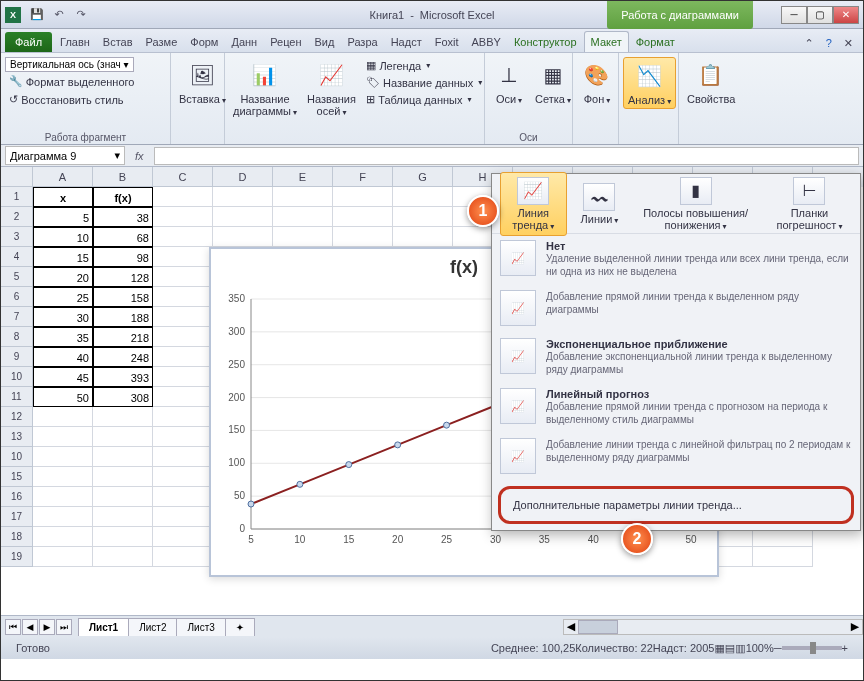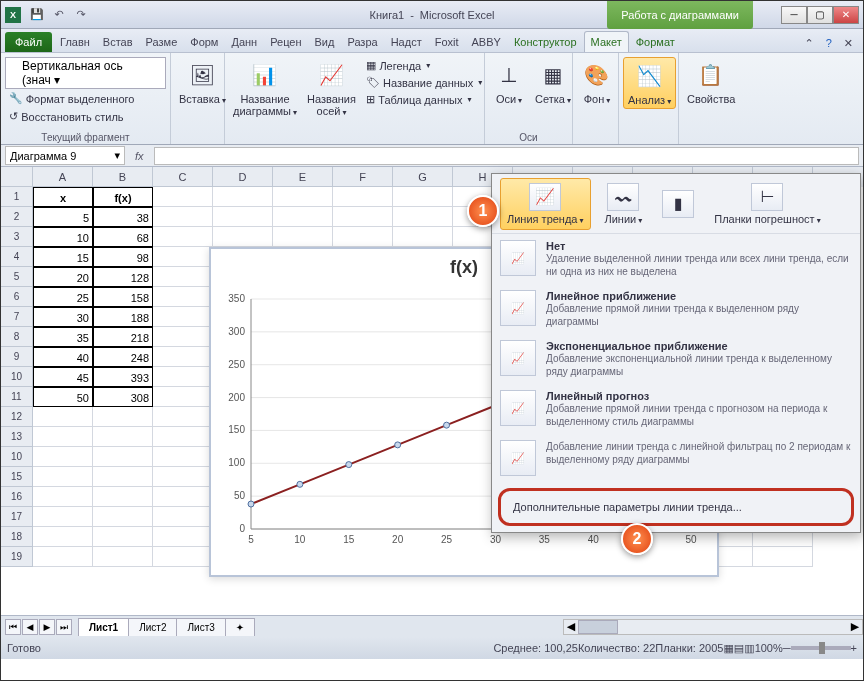--- a/index.html
+++ b/index.html
@@ -23,21 +23,21 @@
 .tab-help span{padding:2px 4px;color:#445}
 .ribbon{height:92px;background:linear-gradient(#f0f4f8,#e4eaf2);display:flex;border-bottom:1px solid #a0a8b8}
 .rgroup{border-right:1px solid #c4ccd8;padding:2px 4px;display:flex;flex-direction:column;position:relative}
 .rgroup-title{position:absolute;bottom:1px;left:0;right:0;text-align:center;font-size:10px;color:#556}
 .rgroup-body{flex:1;display:flex;align-items:flex-start;gap:2px;padding-top:2px}
 .rbtn-sm{padding:2px 4px;display:flex;align-items:center;gap:3px;color:#334;white-space:nowrap;font-size:10px}
 .rbtn-lg{display:flex;flex-direction:column;align-items:center;padding:2px 4px;gap:2px;color:#334;font-size:10px;text-align:center}
 .rbtn-lg .ico{width:32px;height:32px;display:flex;align-items:center;justify-content:center;font-size:20px}
 .rbtn-lg.highlighted{background:linear-gradient(#ffe9a8,#ffd060);border:1px solid #e8a030;border-radius:3px}
 .dd-arrow::after{content:"▾";font-size:8px;margin-left:2px}
-.sel-box{background:#fff;border:1px solid #aab;padding:1px 16px;display:flex;align-items:center;gap:3px;font-size:12px}
+.sel-box{background:#fff;border:1px solid #aab;padding:1px 4px;display:flex;align-items:center;gap:3px;font-size:10px}
 .formula-bar{height:22px;background:#e8ecf2;display:flex;align-items:center;border-bottom:1px solid #b0b8c8;padding:2px 4px;gap:4px}
 .name-box{width:120px;background:#fff;border:1px solid #bbb;padding:2px 4px;display:flex;align-items:center;justify-content:space-between}
 .fx-label{font-style:italic;color:#556;padding:0 6px}
 .fx-input{flex:1;background:#fff;border:1px solid #bbb;height:18px}
 .grid-area{position:relative;display:flex;height:448px}
 .row-hdrs{width:32px;background:#e8ecf2}
 .col-hdrs{height:20px;background:#e8ecf2;display:flex}
 .corner{width:32px;height:20px;background:#e8ecf2;border-right:1px solid #c0c8d4;border-bottom:1px solid #c0c8d4}
 .col-hdr{width:60px;border-right:1px solid #c0c8d4;border-bottom:1px solid #c0c8d4;text-align:center;line-height:20px;color:#445}
 .row-hdr{height:20px;border-right:1px solid #c0c8d4;border-bottom:1px solid #c0c8d4;text-align:center;line-height:20px;color:#445;font-size:10px}
@@ -48,21 +48,21 @@
 .chart-obj{position:absolute;left:176px;top:80px;width:510px;height:330px;background:#fff;border:2px solid #b8c4d8;box-shadow:0 2px 8px rgba(0,0,0,0.15)}
 .chart-title{text-align:center;font-size:18px;font-weight:bold;padding:8px;color:#333}
 .chart-plot{position:absolute;left:40px;top:50px;right:20px;bottom:40px}
 .sheet-tabs{height:22px;background:#e0e6ee;display:flex;align-items:center;padding-left:4px;border-top:1px solid #b0b8c8}
 .sheet-nav{display:flex;gap:1px;margin-right:6px}
 .sheet-nav span{width:16px;height:16px;border:1px solid #aab;background:#f4f6fa;text-align:center;line-height:14px;font-size:9px}
 .sheet-tab{padding:3px 10px;background:#f4f6fa;border:1px solid #aab;border-bottom:none;font-size:10px;margin-right:-1px}
 .sheet-tab.active{background:#fff;font-weight:bold}
 .hscroll{margin-left:auto;width:300px;height:16px;background:#e8ecf2;border:1px solid #bbb;display:flex}
 .hscroll .thumb{width:40px;background:#c8d0dc;border:1px solid #aab}
-.status-bar{height:22px;background:linear-gradient(#e0e6ee,#d0d8e4);display:flex;align-items:center;padding:0 6px;gap:0;font-size:10px;color:#445}
+.status-bar{height:22px;background:linear-gradient(#e0e6ee,#d0d8e4);display:flex;align-items:center;padding:0 15px;gap:0;font-size:10px;color:#445}
 .dropdown-panel{position:absolute;left:490px;top:172px;width:370px;background:#f0f2f6;border:1px solid #888;box-shadow:2px 4px 12px rgba(0,0,0,0.3);z-index:100}
 .analysis-row{height:60px;display:flex;align-items:center;padding:4px 8px;gap:8px;border-bottom:1px solid #d8dce4}
 .analysis-btn{display:flex;flex-direction:column;align-items:center;gap:2px;padding:4px 6px;font-size:10px;color:#334;text-align:center}
 .analysis-btn .aico{width:32px;height:28px;background:linear-gradient(#fff,#e8ecf4);border:1px solid #c0c8d8;display:flex;align-items:center;justify-content:center;font-size:16px}
 .analysis-btn.sel{background:linear-gradient(#ffe9a8,#ffd060);border:1px solid #e8a030;border-radius:3px}
 .menu-item{display:flex;padding:6px 8px;gap:10px;align-items:flex-start}
 .menu-ico{width:36px;height:36px;background:linear-gradient(#fff,#e8ecf4);border:1px solid #c0c8d8;flex-shrink:0;display:flex;align-items:center;justify-content:center}
 .menu-txt{flex:1}
 .menu-txt .mt-title{font-weight:bold;color:#334;font-size:11px}
 .menu-txt .mt-desc{color:#667;font-size:10px;line-height:1.3}
@@ -127,21 +127,21 @@
       <div class="sel-box">Вертикальная ось (знач ▾</div>
       <div class="rbtn-sm">
           <span>🔧</span>
           <span>Формат выделенного</span>
         </div>
       <div class="rbtn-sm">
           <span>↺</span>
           <span>Восстановить стиль</span>
         </div>
     </div>
-    <div class="rgroup-title">Текущий фрагмент</div>
+    <div class="rgroup-title">Работа фрагмент</div>
   </div>
   <div class="rgroup" style="width:54px">
     <div class="rgroup-body">
         <div class="rbtn-lg">
           <div class="ico">🖼</div>
           <span class="dd-arrow">Вставка</span>
         </div>
       </div>
   </div>
   <div class="rgroup" style="width:260px">
@@ -582,38 +582,38 @@
     <div class="analysis-btn sel">
         <div class="aico">📈</div>
         <span class="dd-arrow">Линия тренда</span>
       </div>
     <div class="analysis-btn">
         <div class="aico">〰</div>
         <span class="dd-arrow">Линии</span>
       </div>
     <div class="analysis-btn">
         <div class="aico">▮</div>
+        <span class="dd-arrow">Полосы повышения/понижения</span>
       </div>
     <div class="analysis-btn">
         <div class="aico">⊢</div>
         <span class="dd-arrow">Планки погрешност</span>
       </div>
   </div>
   <div id="menuitems">
       <div class="menu-item">
         <div class="menu-ico">📈</div>
         <div class="menu-txt">
           <div class="mt-title">Нет</div>
           <div class="mt-desc">Удаление выделенной линии тренда или всех лини тренда, если ни одна из них не выделена</div>
         </div>
       </div>
       <div class="menu-item">
         <div class="menu-ico">📈</div>
         <div class="menu-txt">
-          <div class="mt-title">Линейное приближение</div>
           <div class="mt-desc">Добавление прямой линии тренда к выделенном ряду диаграммы</div>
         </div>
       </div>
       <div class="menu-item">
         <div class="menu-ico">📈</div>
         <div class="menu-txt">
           <div class="mt-title">Экспоненциальное приближение</div>
           <div class="mt-desc">Добавление экспоненциальной линии тренда к выделенному ряду диаграммы</div>
         </div>
       </div>
@@ -653,21 +653,21 @@
       <div class="thumb"></div>
       <span style="margin-left:auto;width:14px;text-align:center">▶</span>
     </div>
 </div>
 
 <div class="status-bar">
   <span>Готово</span>
   <span style="margin-left:auto"></span>
   <span><span>Среднее:</span> <span>100,25</span></span>
   <span><span>Количество:</span> <span>22</span></span>
-  <span><span>Планки:</span> <span>2005</span></span>
+  <span><span>Надст:</span> <span>2005</span></span>
   <span>▦</span>
   <span>▤</span>
   <span>▥</span>
   <span>100%</span>
   <span>─</span>
   <span style="width:60px;height:4px;background:#aab;display:inline-block;position:relative">
       <span style="position:absolute;left:28px;top:-4px;width:6px;height:12px;background:#888"></span>
     </span>
   <span>+</span>
 </div>

